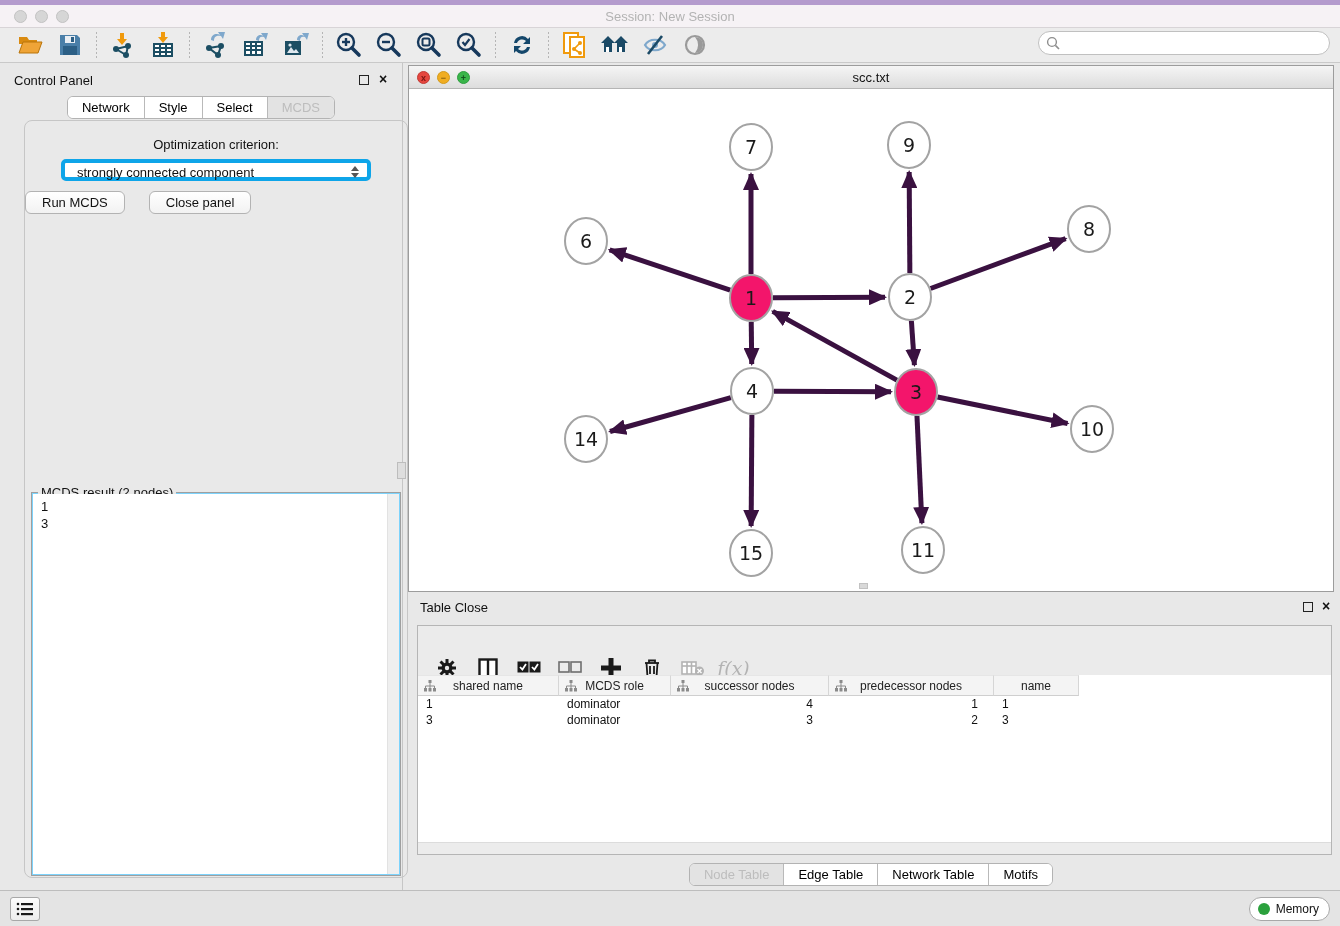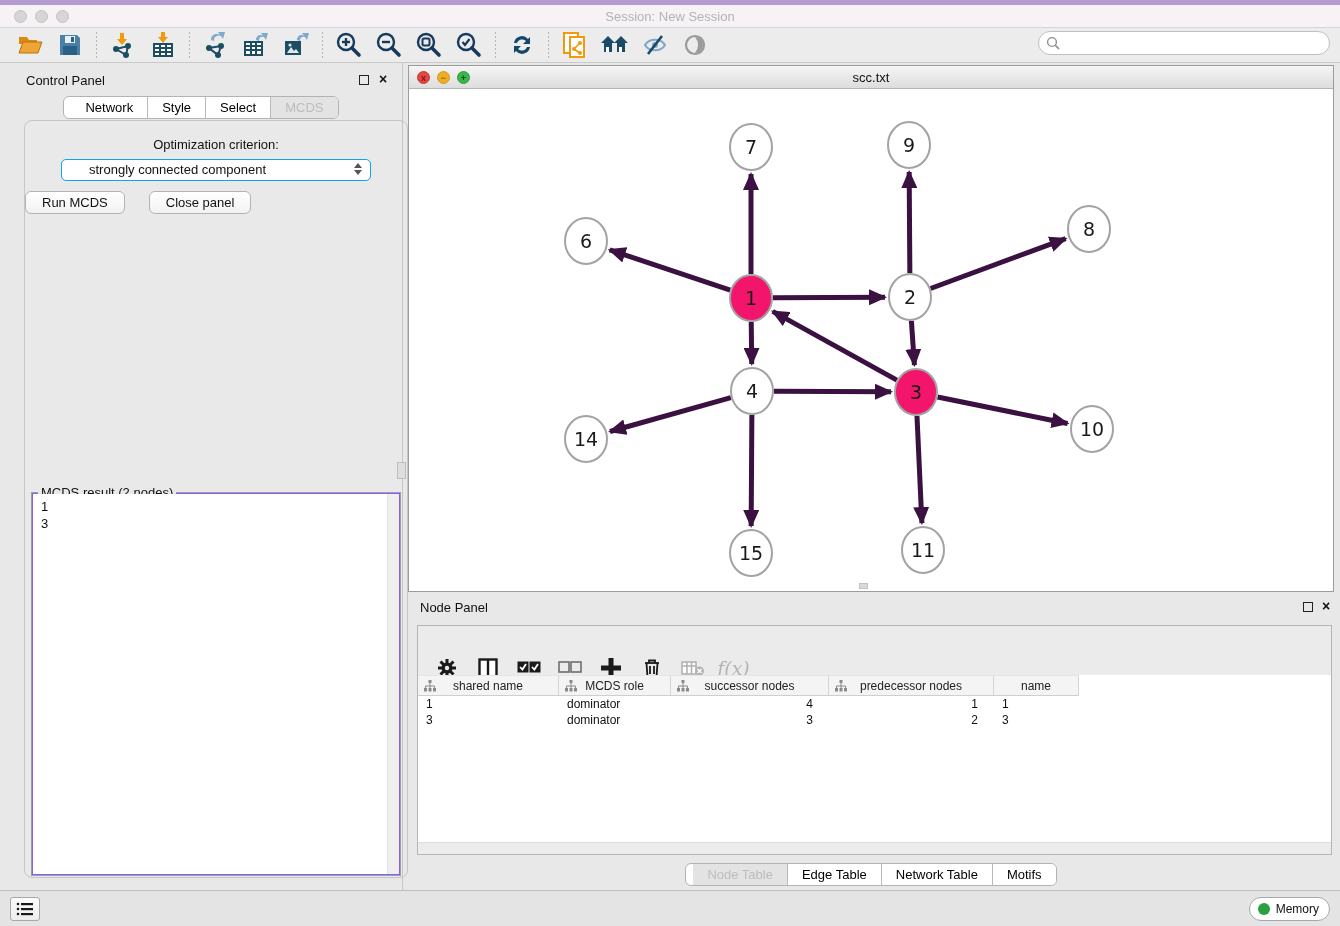--- a/index.html
+++ b/index.html
@@ -20,38 +20,38 @@
   .titlebar .win-title { position:absolute; left:0; right:0; top:4px; text-align:center; color:#b3b3b3; font-size:13px; }
   
   .toolbar { position:absolute; left:0; top:28px; width:1340px; height:35px; background:#ececec; border-bottom:1px solid #c9c9c9; display:flex; align-items:center; padding-left:10px; }
   .tbtn { width:40px; height:30px; display:flex; align-items:center; justify-content:center; flex:0 0 auto; }
   .tsep { width:1px; height:26px; margin:0 6px; background-image:repeating-linear-gradient(to bottom,#b5b5b5 0 2px,transparent 2px 4px); flex:0 0 auto; }
   .search-wrap { position:absolute; right:10px; top:3px; }
   .search-input { width:292px; height:24px; border:1px solid #c0c0c0; border-radius:12px; background:#fff; padding-left:26px; font-size:12px; outline:none; }
   .search-glass { position:absolute; left:8px; top:5px; }
   
   .control-panel { position:absolute; left:0; top:63px; width:402px; height:827px; }
-  .cp-title { position:absolute; left:26px; top:10px; font-size:13px; color:#111; }
+  .cp-title { position:absolute; left:14px; top:10px; font-size:13px; color:#111; }
   .mini-float { position:absolute; top:12px; width:10px; height:10px; border:1.5px solid #222; }
   .mini-close { position:absolute; top:8px; font-size:14px; font-weight:bold; color:#111; line-height:16px; }
   .cp-float { left:359px; } .cp-close { left:379px; }
   .cp-tabs { position:absolute; left:0; top:33px; width:100%; display:flex; justify-content:center; }
-  .tab-group { display:flex; border:1px solid #b3b3b3; border-radius:6px; overflow:hidden; background:#fff;padding-left:7px; }
+  .tab-group { display:flex; border:1px solid #b3b3b3; border-radius:6px; overflow:hidden; background:#fff; }
   .tab { padding:3px 14px; font-size:13px; background:#fff; color:#000; border-right:1px solid #b9b9b9; cursor:default; }
   .tab:last-child { border-right:none; }
   .tab.active-dim { background:#e3e3e3; color:#bdbdbd; }
   .cp-content { position:absolute; left:8px; top:57px; width:384px; height:758px; background:#e9e9e9; border:1px solid #c6c6c6; border-radius:8px;margin-left:16px; }
   .opt-label { position:absolute; left:0; right:0; top:16px; text-align:center; font-size:13px; }
-  .criterion { position:absolute; left:36px; top:38px; width:310px; height:22px; background:#fff; border:1px solid #0ea5e9; border-radius:5px; font-size:13px; line-height:20px; padding-left:27px; }
+  .criterion { position:absolute; left:36px; top:38px; width:310px; height:22px; background:#fff; border:4px solid #0ea5e9; border-radius:5px; font-size:13px; line-height:20px; padding-left:12px; }
   .criterion .chevrons { position:absolute; right:8px; top:3px; display:flex; flex-direction:column; gap:2px; }
   .chev-up { width:0;height:0;border-left:4px solid transparent;border-right:4px solid transparent;border-bottom:5px solid #555; }
   .chev-dn { width:0;height:0;border-left:4px solid transparent;border-right:4px solid transparent;border-top:5px solid #555; }
   .cp-buttons { position:absolute; left:0; right:0; top:70px; display:flex; justify-content:flex-start; gap:24px; }
   .btn { background:linear-gradient(#ffffff,#f2f2f2); border:1px solid #b3b3b3; border-radius:6px; font-size:13px; padding:3px 16px; color:#111; }
-  .result-fieldset { position:absolute; left:6px; top:371px; width:370px; height:384px; border:1px solid #9f9f9f; background:#8b5cf6; }
+  .result-fieldset { position:absolute; left:6px; top:371px; width:370px; height:384px; border:1px solid #9f9f9f; background:#7dd3fc; }
   .result-legend { position:absolute; left:6px; top:-8px; background:#e9e9e9; padding:0 3px; font-size:13px; }
   .result-body { position:absolute; inset:1px 13px 1px 1px; background:#fff; padding:4px 0 0 8px; font-size:13px; line-height:17px; }
   .result-scroll { position:absolute; top:1px; right:1px; bottom:1px; width:12px; background:#efefef; border-left:1px solid #e2e2e2; }
   
   .v-divider { position:absolute; left:402px; top:63px; width:1px; height:827px; background:#c6c6c6; }
   .v-grip { position:absolute; left:397px; top:462px; width:9px; height:17px; background:#dedede; border:1px solid #bdbdbd; }
   
   .net-window { position:absolute; left:408px; top:65px; width:926px; height:527px; border:1px solid #9c9c9c; background:#fff; }
   .net-titlebar { position:absolute; left:0; top:0; right:0; height:23px; background:linear-gradient(#f5f5f5,#dddddd); border-bottom:1px solid #b5b5b5; }
   .net-title { position:absolute; left:0; right:0; top:4px; text-align:center; font-size:13px; color:#111; }
@@ -331,21 +331,21 @@
         <ellipse cx="342" cy="464" rx="21" ry="23" fill="#ffffff" stroke="#A3A3A3" stroke-width="2"></ellipse>
         <text x="342" y="470.5" text-anchor="middle" font-size="19" font-family="&quot;DejaVu Sans&quot;, sans-serif" fill="#1a1a1a">15</text>
         <ellipse cx="514" cy="461" rx="21" ry="23" fill="#ffffff" stroke="#A3A3A3" stroke-width="2"></ellipse>
         <text x="514" y="467.5" text-anchor="middle" font-size="19" font-family="&quot;DejaVu Sans&quot;, sans-serif" fill="#1a1a1a">11</text>
       </svg>
     <div class="canvas-grip"></div>
   </div>
 </div>
 
 <div class="table-panel">
-  <div class="tp-title">Node Panel</div>
+  <div class="tp-title">Table Close</div>
   <div class="mini-float tp-float"></div>
   <div class="mini-close tp-close">×</div>
 
   <div class="tp-box">
     <div class="tp-toolbar">
       <div class="tpbtn">
         <svg width="20" height="20" viewBox="0 0 20 20">
             <g fill="#1a1a1a">
               <circle cx="10" cy="10" r="5.5"></circle>
               <g stroke="#1a1a1a" stroke-width="3">

